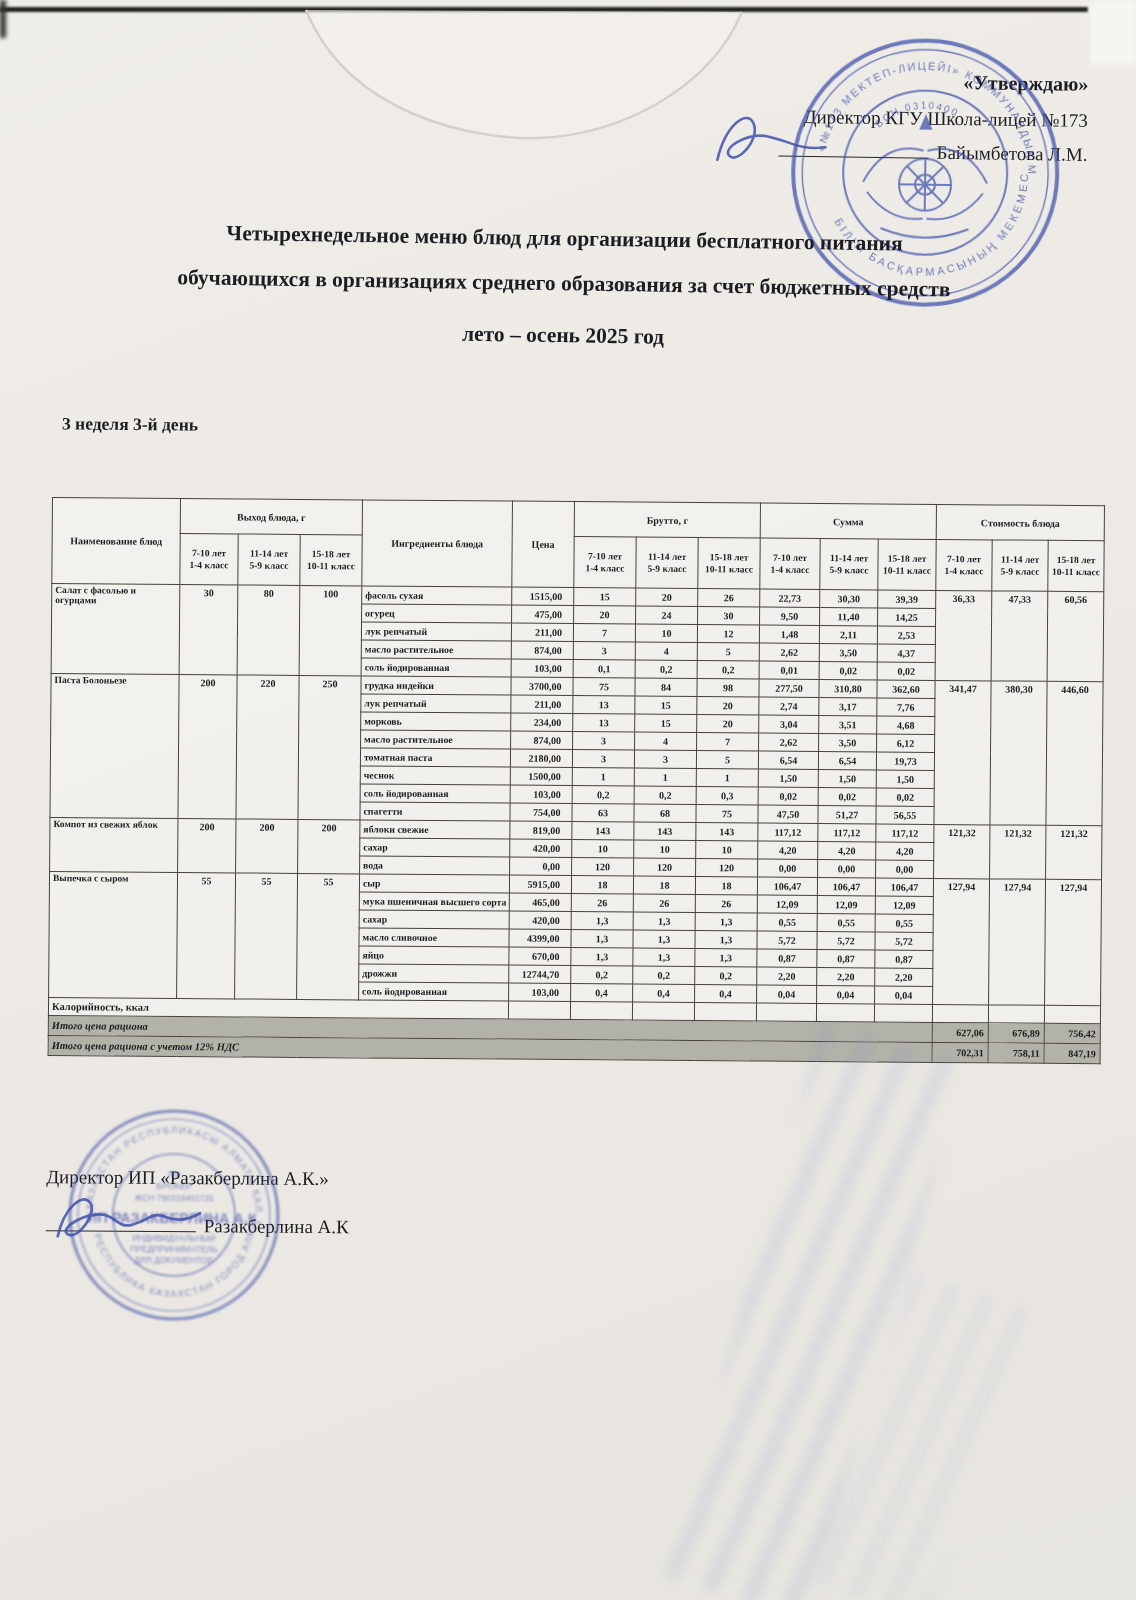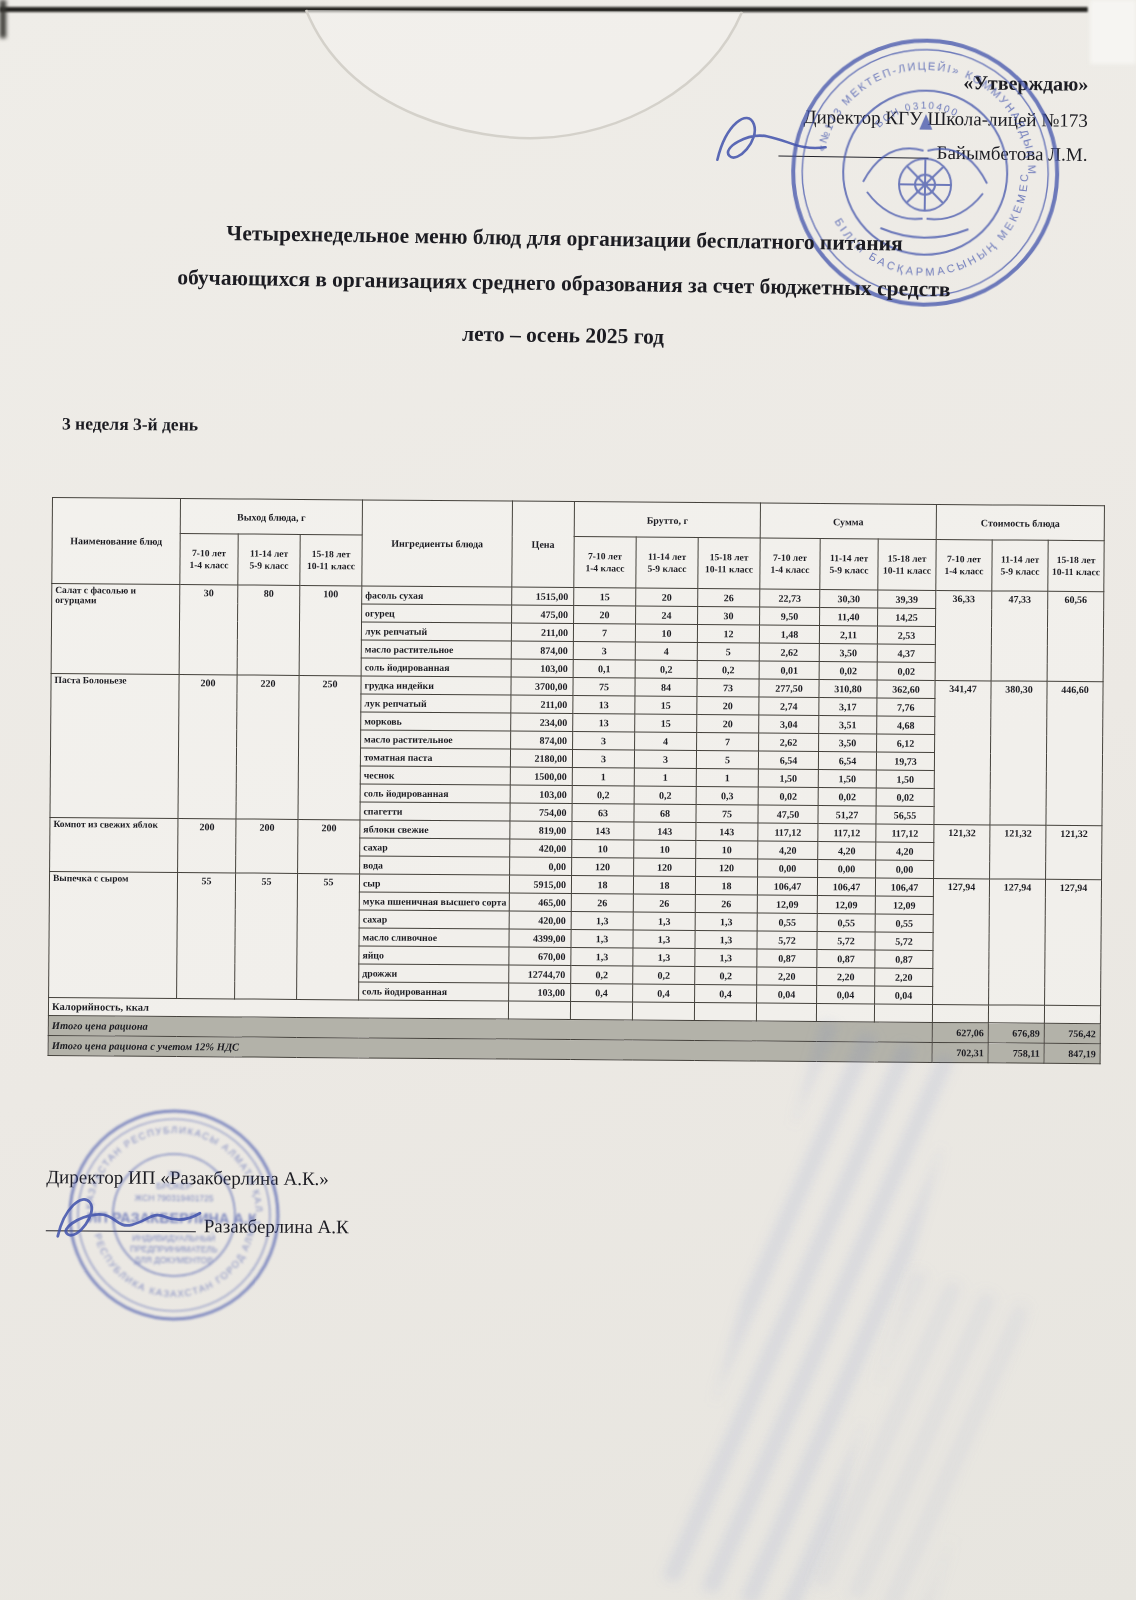--- a/index.html
+++ b/index.html
@@ -40,21 +40,21 @@
   .table-wrap{position:absolute;left:52px;top:497px;transform:rotate(0.45deg);transform-origin:left top;}
   table.menu{border-collapse:collapse;table-layout:fixed;width:1052px;background:rgba(252,251,248,.35);}
   .menu th,.menu td{border:1px solid #45423c;overflow:hidden;}
   .menu thead th{font-weight:bold;font-size:10px;text-align:center;padding:1px 2px;}
   .menu .gh{height:32px;}
   .menu .age{height:48px;font-size:9.5px;line-height:12px;}
   .menu tbody td{height:17px;font-size:10px;font-weight:bold;padding:0 3px;}
   .menu td.dish{font-size:9.5px;vertical-align:top;padding-top:1px;text-align:left;}
   .menu td.ing{text-align:left;font-size:9.8px;white-space:nowrap;}
   .menu td.num{text-align:center;}
-  .menu td.price{text-align:right;padding-right:5px;}
+  .menu td.price{text-align:right;padding-right:11px;}
   .menu td.vtop{vertical-align:top;padding-top:2px;}
   .menu td.cal-label{font-size:10.5px;font-weight:bold;text-align:left;}
   .menu tr.total-row td{background:#b3b2a9;height:19px;}
   .menu td.total-label{font-style:italic;font-weight:bold;font-size:10.5px;text-align:left;}
   .menu td.total-val{text-align:right;padding-right:4px;}
 
   
   .supplier{position:absolute;left:46px;top:1168px;width:520px;transform:rotate(0.4deg);font-size:19px;}
   .supplier .sig-row{margin-top:26px;}
   .company-stamp{position:absolute;left:18px;top:-62px;opacity:.62;}
@@ -269,21 +269,21 @@
           </tr>
           <tr>
             <td class="dish" rowspan="8">Паста Болоньезе</td>
             <td class="num vtop" rowspan="8">200</td>
             <td class="num vtop" rowspan="8">220</td>
             <td class="num vtop" rowspan="8">250</td>
             <td class="ing">грудка индейки</td>
             <td class="price">3700,00</td>
             <td class="num">75</td>
             <td class="num">84</td>
-            <td class="num">73</td>
+            <td class="num">98</td>
             <td class="num">277,50</td>
             <td class="num">310,80</td>
             <td class="num">362,60</td>
             <td class="num vtop" rowspan="8">341,47</td>
             <td class="num vtop" rowspan="8">380,30</td>
             <td class="num vtop" rowspan="8">446,60</td>
           </tr>
           <tr>
             <td class="ing">лук репчатый</td>
             <td class="price">211,00</td>

